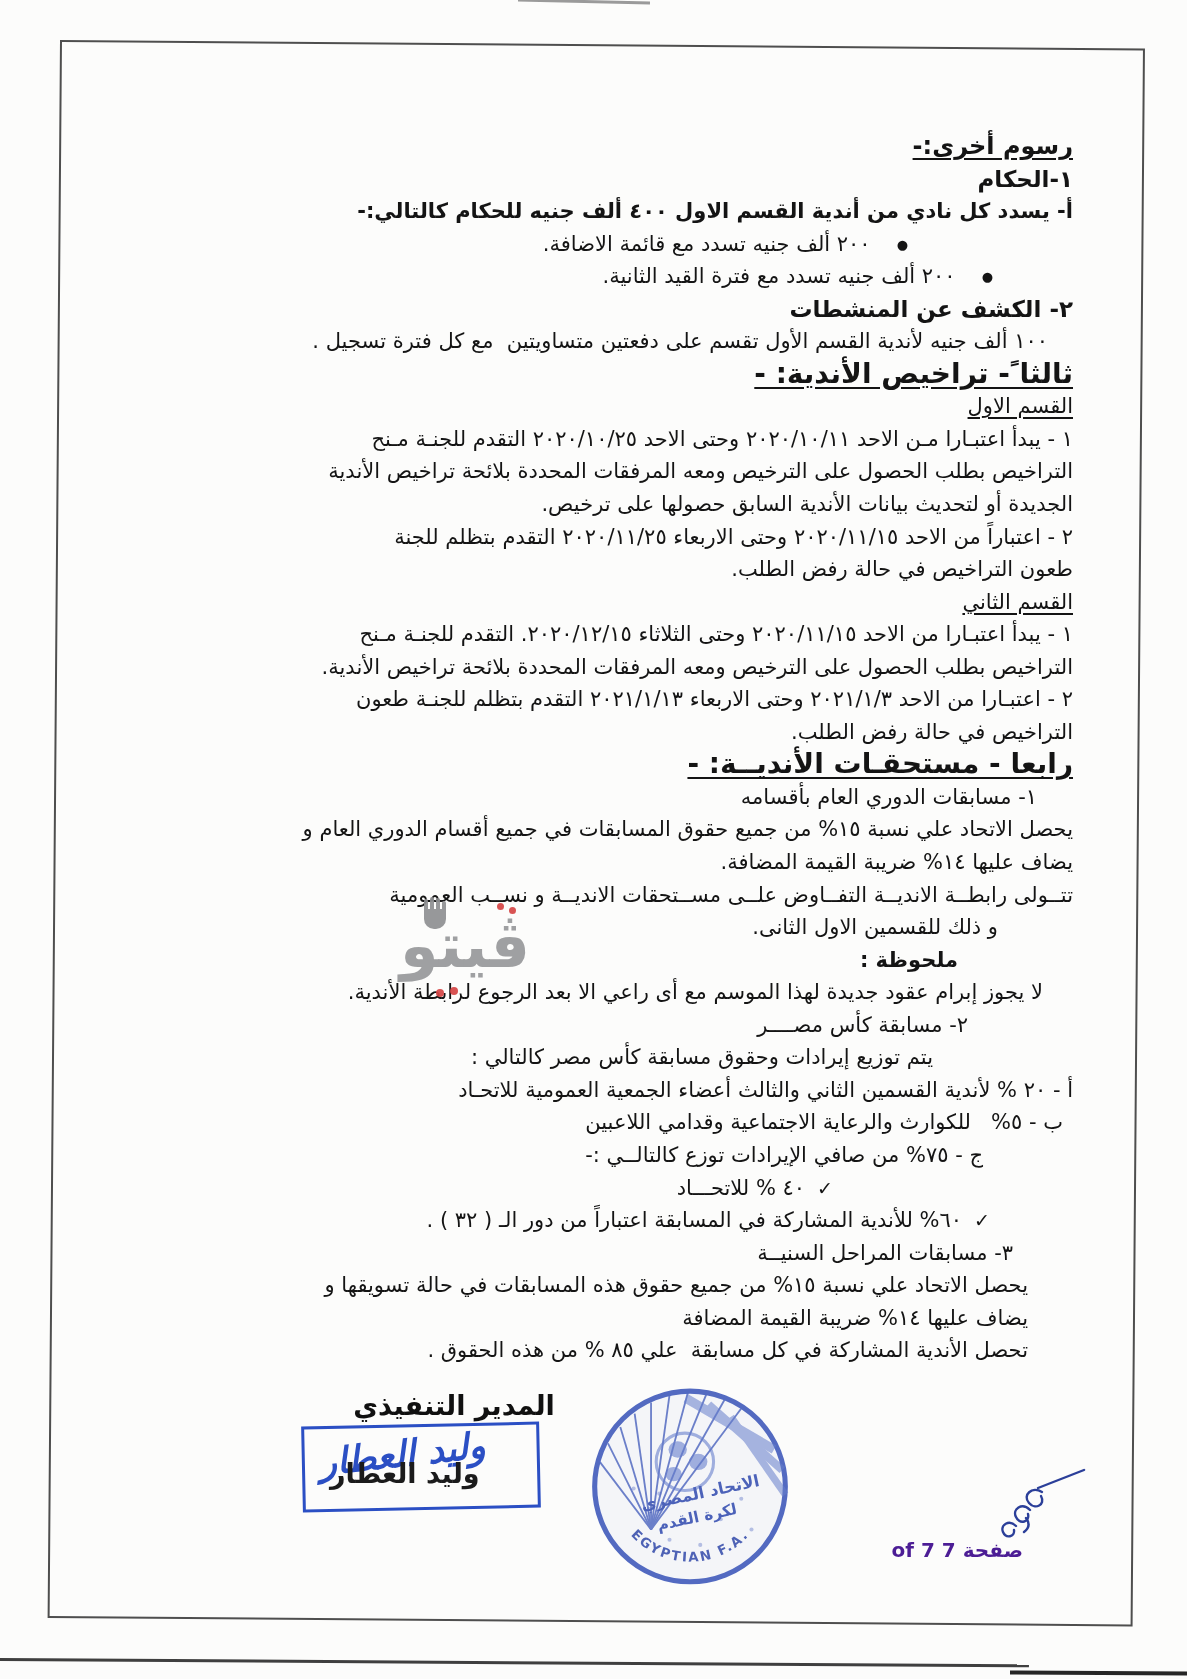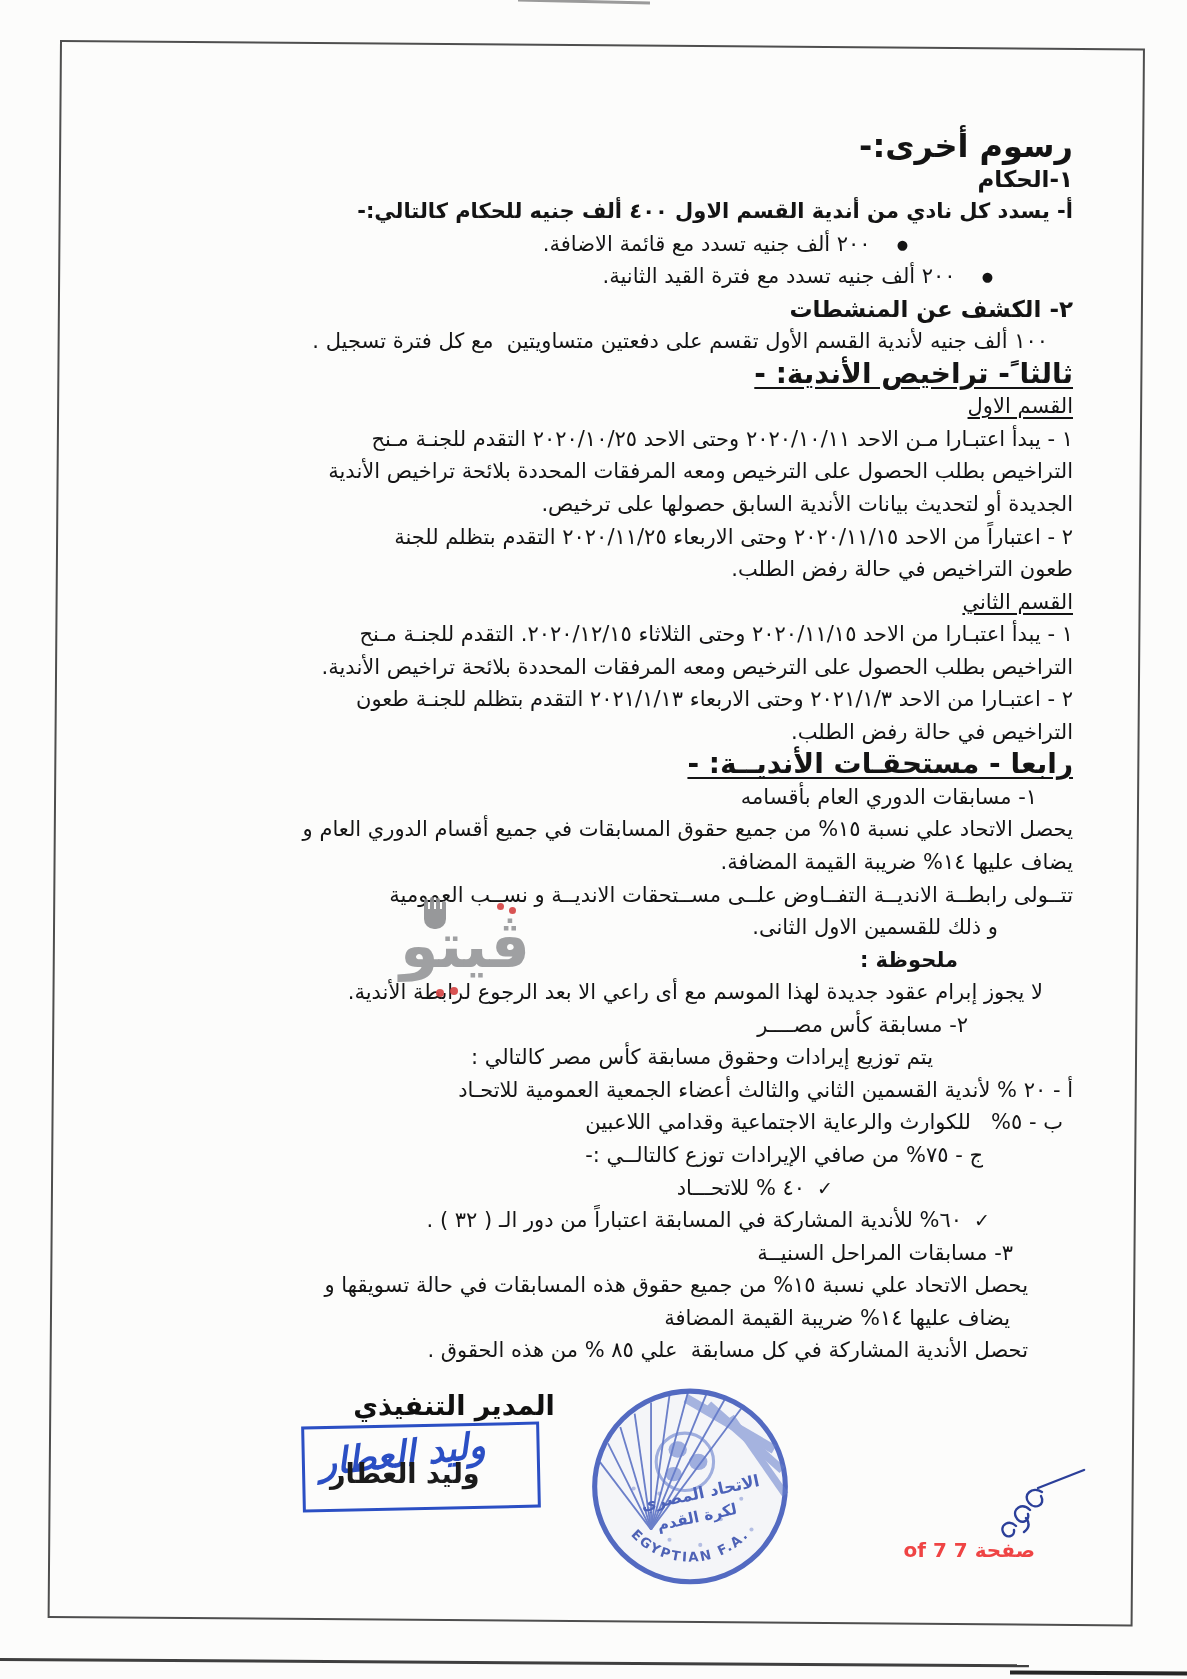--- a/index.html
+++ b/index.html
@@ -8,21 +8,21 @@
   
   .page-frame{position:absolute;left:60px;top:40px;width:1081px;height:1574px;
               border:2px solid #4e4e4e;transform:rotate(0.45deg);transform-origin:0 0;background:transparent;}
   .top-mark{position:absolute;left:518px;top:0;width:132px;height:3px;background:#9a9a9a;transform:rotate(1.2deg);}
   .scan-line-1{position:absolute;left:-6px;top:1658px;width:1035px;height:3px;background:#3f3f3f;
                transform:rotate(0.35deg);transform-origin:0 0;}
   .scan-line-2{position:absolute;left:1010px;top:1671px;width:180px;height:4px;background:#262626;transform:rotate(0.3deg);}
   
   .doc-content{position:absolute;top:130px;right:114px;width:948px;direction:rtl;text-align:right;}
   .line{height:32.55px;line-height:32.55px;white-space:pre;transform-origin:100% 50%;}
-  .t-h1{font-size:32px;font-weight:bold;text-underline-offset:4px;}
+  .t-h1{font-size:24px;font-weight:bold;text-decoration:underline;text-underline-offset:4px;}
   .t-h2{font-size:23px;font-weight:bold;}
   .t-h2u{font-size:28px;font-weight:bold;text-decoration:underline;text-underline-offset:4px;}
   .t-h3{font-size:21px;font-weight:bold;}
   .t-para{font-size:21px;}
   .t-parau{font-size:21px;text-decoration:underline;text-underline-offset:4px;}
   .t-bullet{font-size:21px;}
   .t-check{font-size:21px;}
   .seg-b{font-weight:normal;}
   .marker{display:inline-block;}
   .bullet-marker{font-size:13px;margin-left:26px;vertical-align:2px;}
@@ -38,21 +38,21 @@
   .sig-box{position:absolute;left:302px;top:1424px;width:232px;height:80px;
            border:3px solid var(--signature_blue,#2b4fc4);transform:rotate(-1.2deg);}
   .sig-hand{position:absolute;left:14px;top:6px;font-size:36px;font-style:italic;font-weight:bold;
             color:var(--signature_blue,#2e52c8);transform:rotate(-5deg);white-space:pre;}
   .sig-printed{position:absolute;left:330px;top:1458px;font-size:27px;font-weight:bold;color:#1b1b1b;
                letter-spacing:-1px;white-space:pre;}
   
   .stamp{position:absolute;left:585px;top:1386px;width:210px;height:205px;opacity:.93;}
   .scribble{position:absolute;left:980px;top:1460px;width:110px;height:88px;}
   
-  .footer-page{position:absolute;right:152px;top:1538px;direction:rtl;font-size:20px;font-weight:bold;color:#ef4444;}
+  .footer-page{position:absolute;right:164px;top:1538px;direction:rtl;font-size:20px;font-weight:bold;color:#4c1d95;}
 </style>
 </head>
 <body>
 
 <div class="screen">
 
   <div class="top-mark"></div>
   <div class="page-frame"></div>
 
   <div class="doc-content">
@@ -85,21 +85,21 @@
       <div class="line t-para" style="margin-right: 30px;"><span>لا يجوز إبرام عقود جديدة لهذا الموسم مع أى راعي الا بعد الرجوع لرابطة الأندية.</span></div>
       <div class="line t-para" style="margin-right: 105px;"><span>٢- مسابقة كأس مصــــر</span></div>
       <div class="line t-para" style="margin-right: 140px;"><span>يتم توزيع إيرادات وحقوق مسابقة كأس مصر كالتالي :</span></div>
       <div class="line t-para"><span>أ - ٢٠ % لأندية القسمين الثاني والثالث أعضاء الجمعية العمومية للاتحـاد</span></div>
       <div class="line t-para" style="margin-right: 10px;"><span>ب - ٥%   للكوارث والرعاية الاجتماعية وقدامي اللاعبين</span></div>
       <div class="line t-para" style="margin-right: 90px;"><span>ج - ٧٥% من صافي الإيرادات توزع كالتالــي :-</span></div>
       <div class="line t-check" style="margin-right: 240px;"><span class="marker check-marker">✓</span><span>٤٠ % للاتحـــاد</span></div>
       <div class="line t-check" style="margin-right: 83px;"><span class="marker check-marker">✓</span><span>٦٠% للأندية المشاركة في المسابقة اعتباراً من دور الـ ( ٣٢ ) .</span></div>
       <div class="line t-para" style="margin-right: 60px;"><span>٣- مسابقات المراحل السنيــة</span></div>
       <div class="line t-para" style="margin-right: 45px;"><span>يحصل الاتحاد علي نسبة ١٥% من جميع حقوق هذه المسابقات في حالة تسويقها و</span></div>
-      <div class="line t-para" style="margin-right: 63px;"><span>يضاف عليها ١٤% ضريبة القيمة المضافة</span></div>
+      <div class="line t-para" style="margin-right: 45px;"><span>يضاف عليها ١٤% ضريبة القيمة المضافة</span></div>
       <div class="line t-para" style="margin-right: 45px;"><span>تحصل الأندية المشاركة في كل مسابقة  علي ٨٥ % من هذه الحقوق .</span></div>
     </div>
 
   <div class="watermark">
     <div class="wm-text">ڤيتو</div>
     <svg class="wm-hand" width="30" height="34" viewBox="0 0 30 34">
       <g fill="#8f9092">
         <rect x="4" y="2" width="4" height="14" rx="2"></rect>
         <rect x="10" y="0" width="4" height="16" rx="2"></rect>
         <rect x="16" y="1" width="4" height="15" rx="2"></rect>

